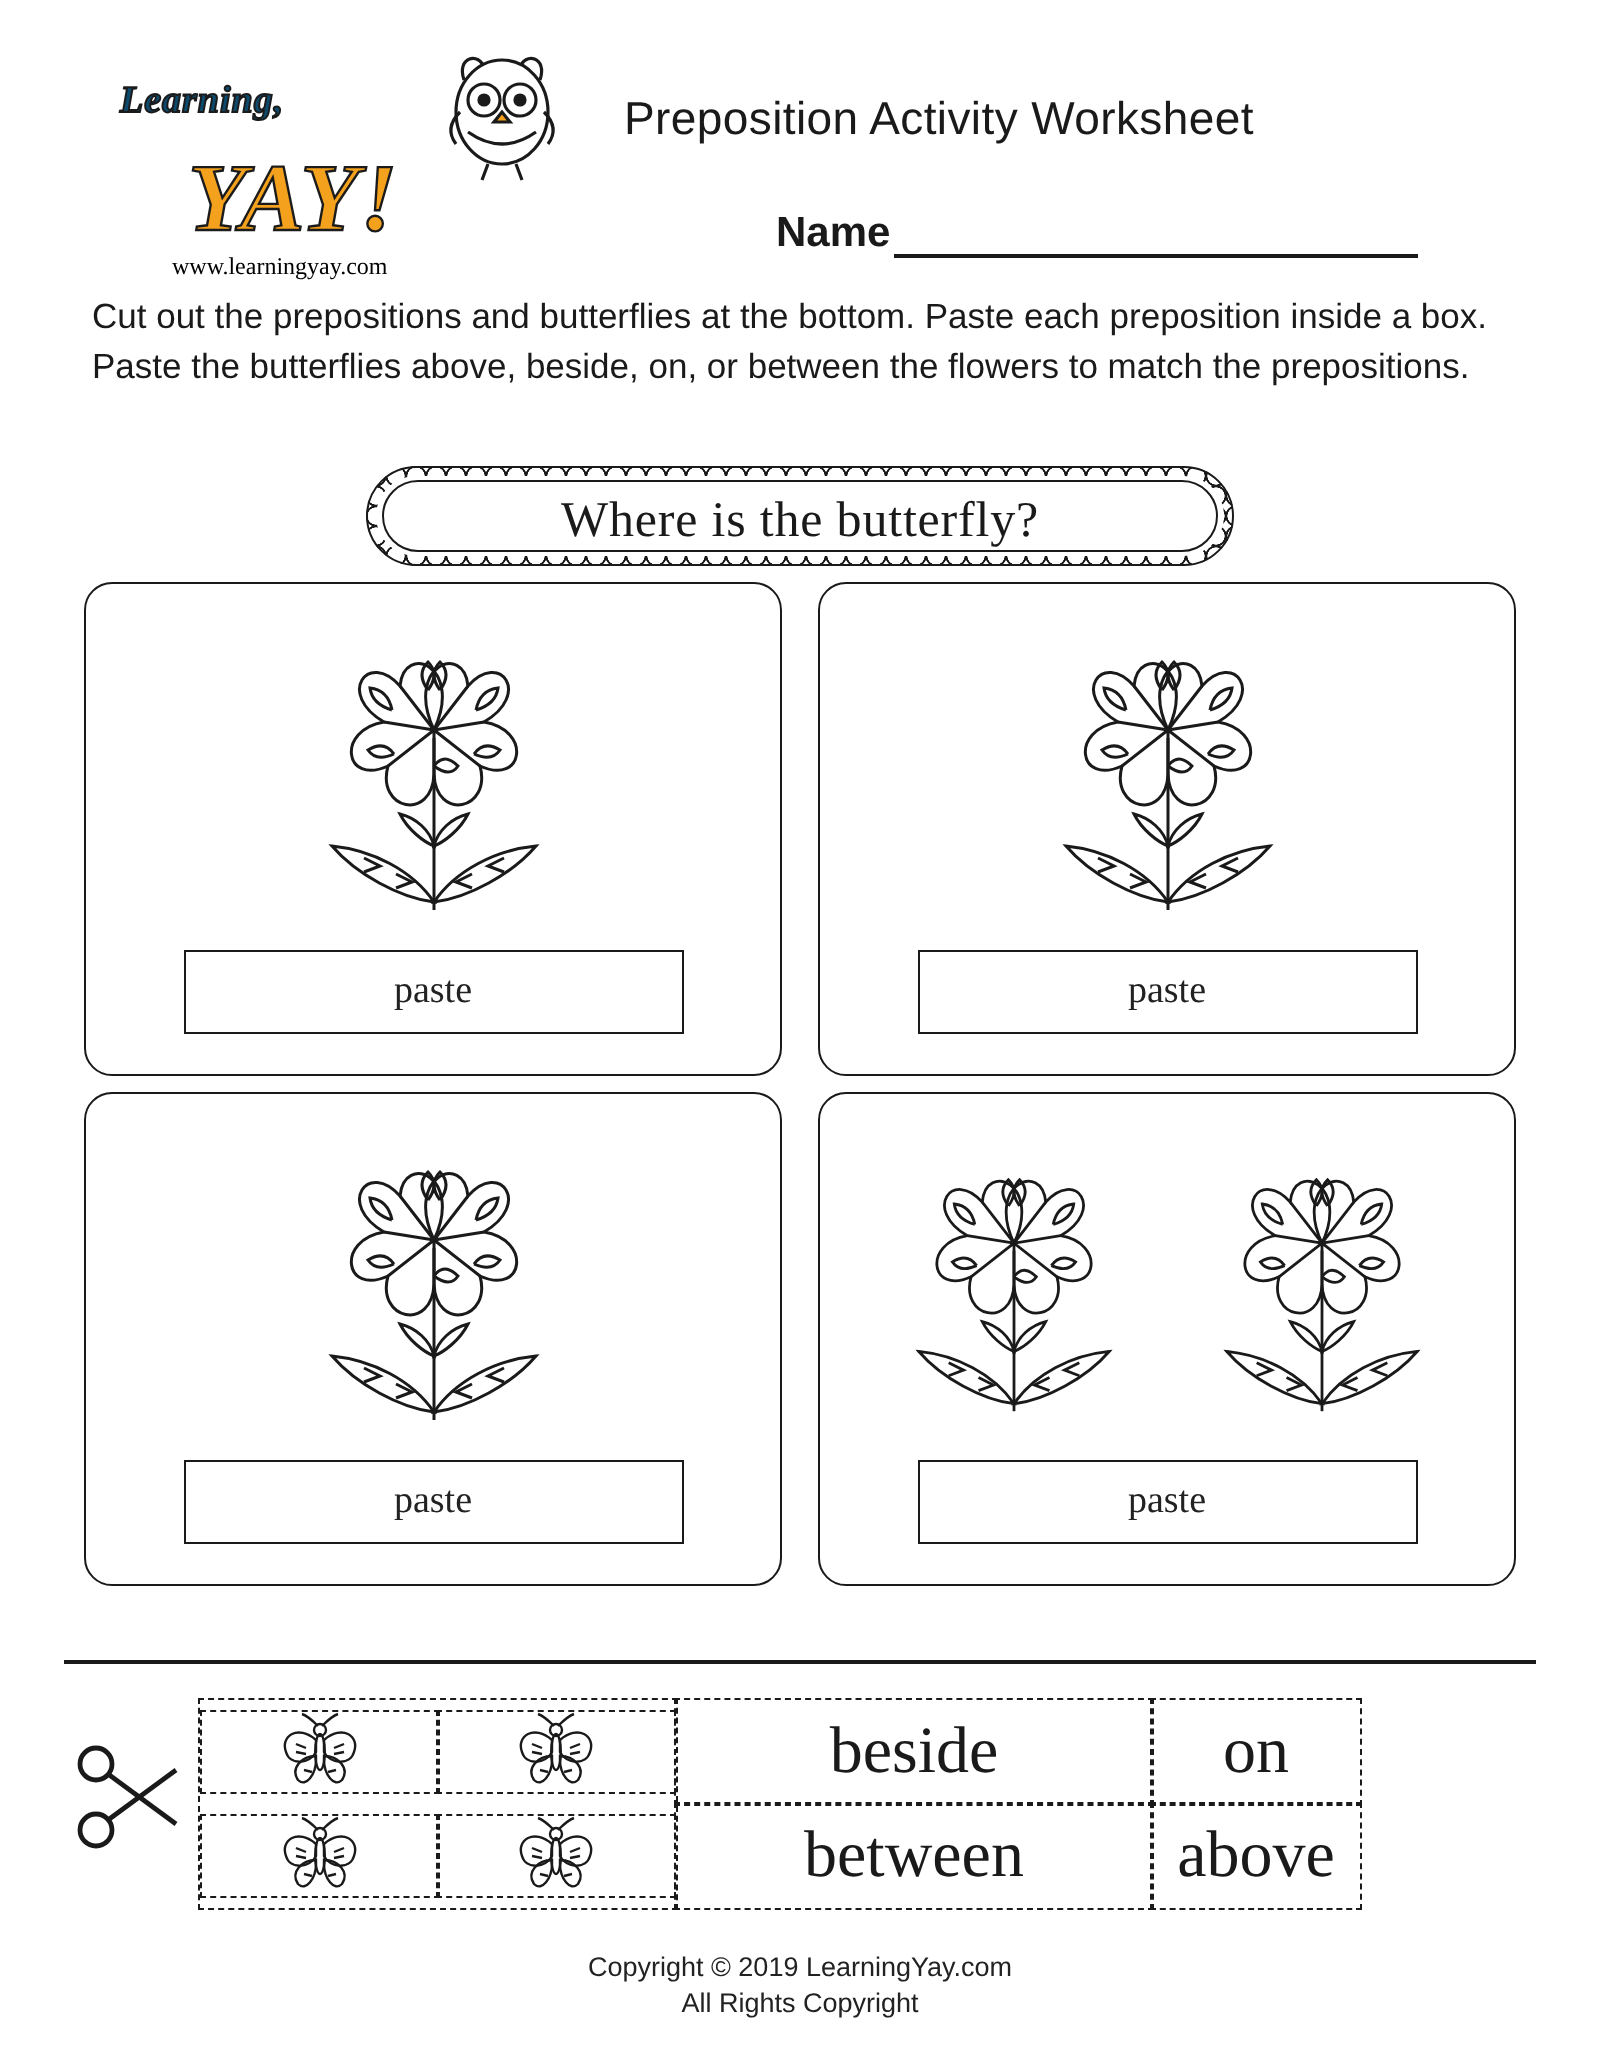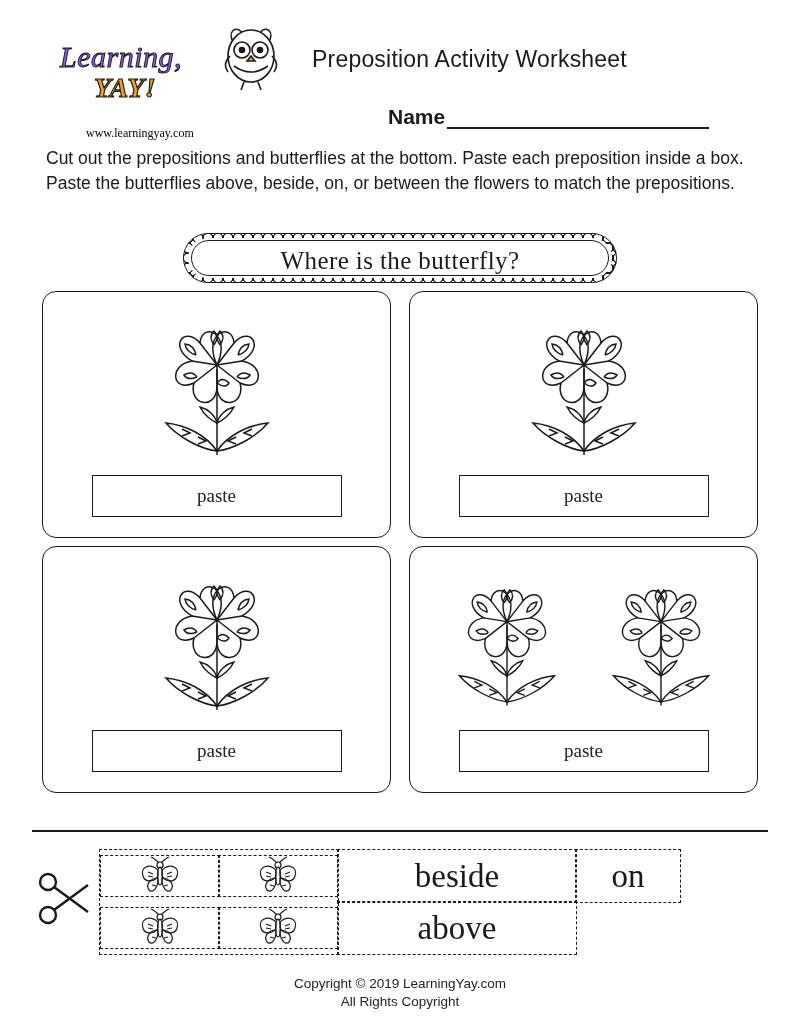--- a/index.html
+++ b/index.html
@@ -29,35 +29,35 @@
     left: 46px;
     top: 14px;
     width: 250px;
     height: 130px;
   }
   .logo-word1 {
     position: absolute;
     left: 14px;
     top: 26px;
     font-family: "Liberation Serif", serif;
-    font-weight: normal;
+    font-weight: bold;
     font-style: italic;
-    font-size: 30px;
-    color: #8b5cf6;
+    font-size: 19px;
+    color: #0c4a6e;
     -webkit-text-stroke: 1px #1b1b1b;
     letter-spacing: 0.5px;
   }
   .logo-word2 {
     position: absolute;
     left: 48px;
     top: 58px;
     font-family: "Liberation Serif", serif;
     font-weight: bold;
     font-style: italic;
-    font-size: 28px;
+    font-size: 48px;
     color: #f4a11e;
     -webkit-text-stroke: 1.2px #1b1b1b;
     letter-spacing: 0.5px;
   }
   .logo-url {
     position: absolute;
     left: 40px;
     top: 112px;
     font-family: "Liberation Serif", serif;
     font-size: 12px;
@@ -534,20 +534,23 @@
             <path d="M19 22 C12 22, 6 28, 10 34 C14 38, 19 31, 19 24 Z"></path>
             <path d="M23 22 C30 22, 36 28, 32 34 C28 38, 23 31, 23 24 Z"></path>
             <path d="M9 16 l5 2 M9 20 l5 1 M33 16 l-5 2 M33 20 l-5 1"></path>
             <path d="M13 29 l4 1 M29 29 l-4 1"></path>
           </g>
         </svg>
       </div>
     </div>
 
     <div class="cut-cell">
+      <span class="cut-word">between</span>
+    </div>
+    <div class="cut-cell">
       <span class="cut-word">above</span>
     </div>
   </div>
 </div>
 
 <div class="footer">
   <div>Copyright © 2019 LearningYay.com</div>
   <div>All Rights Copyright</div>
 </div>
 

